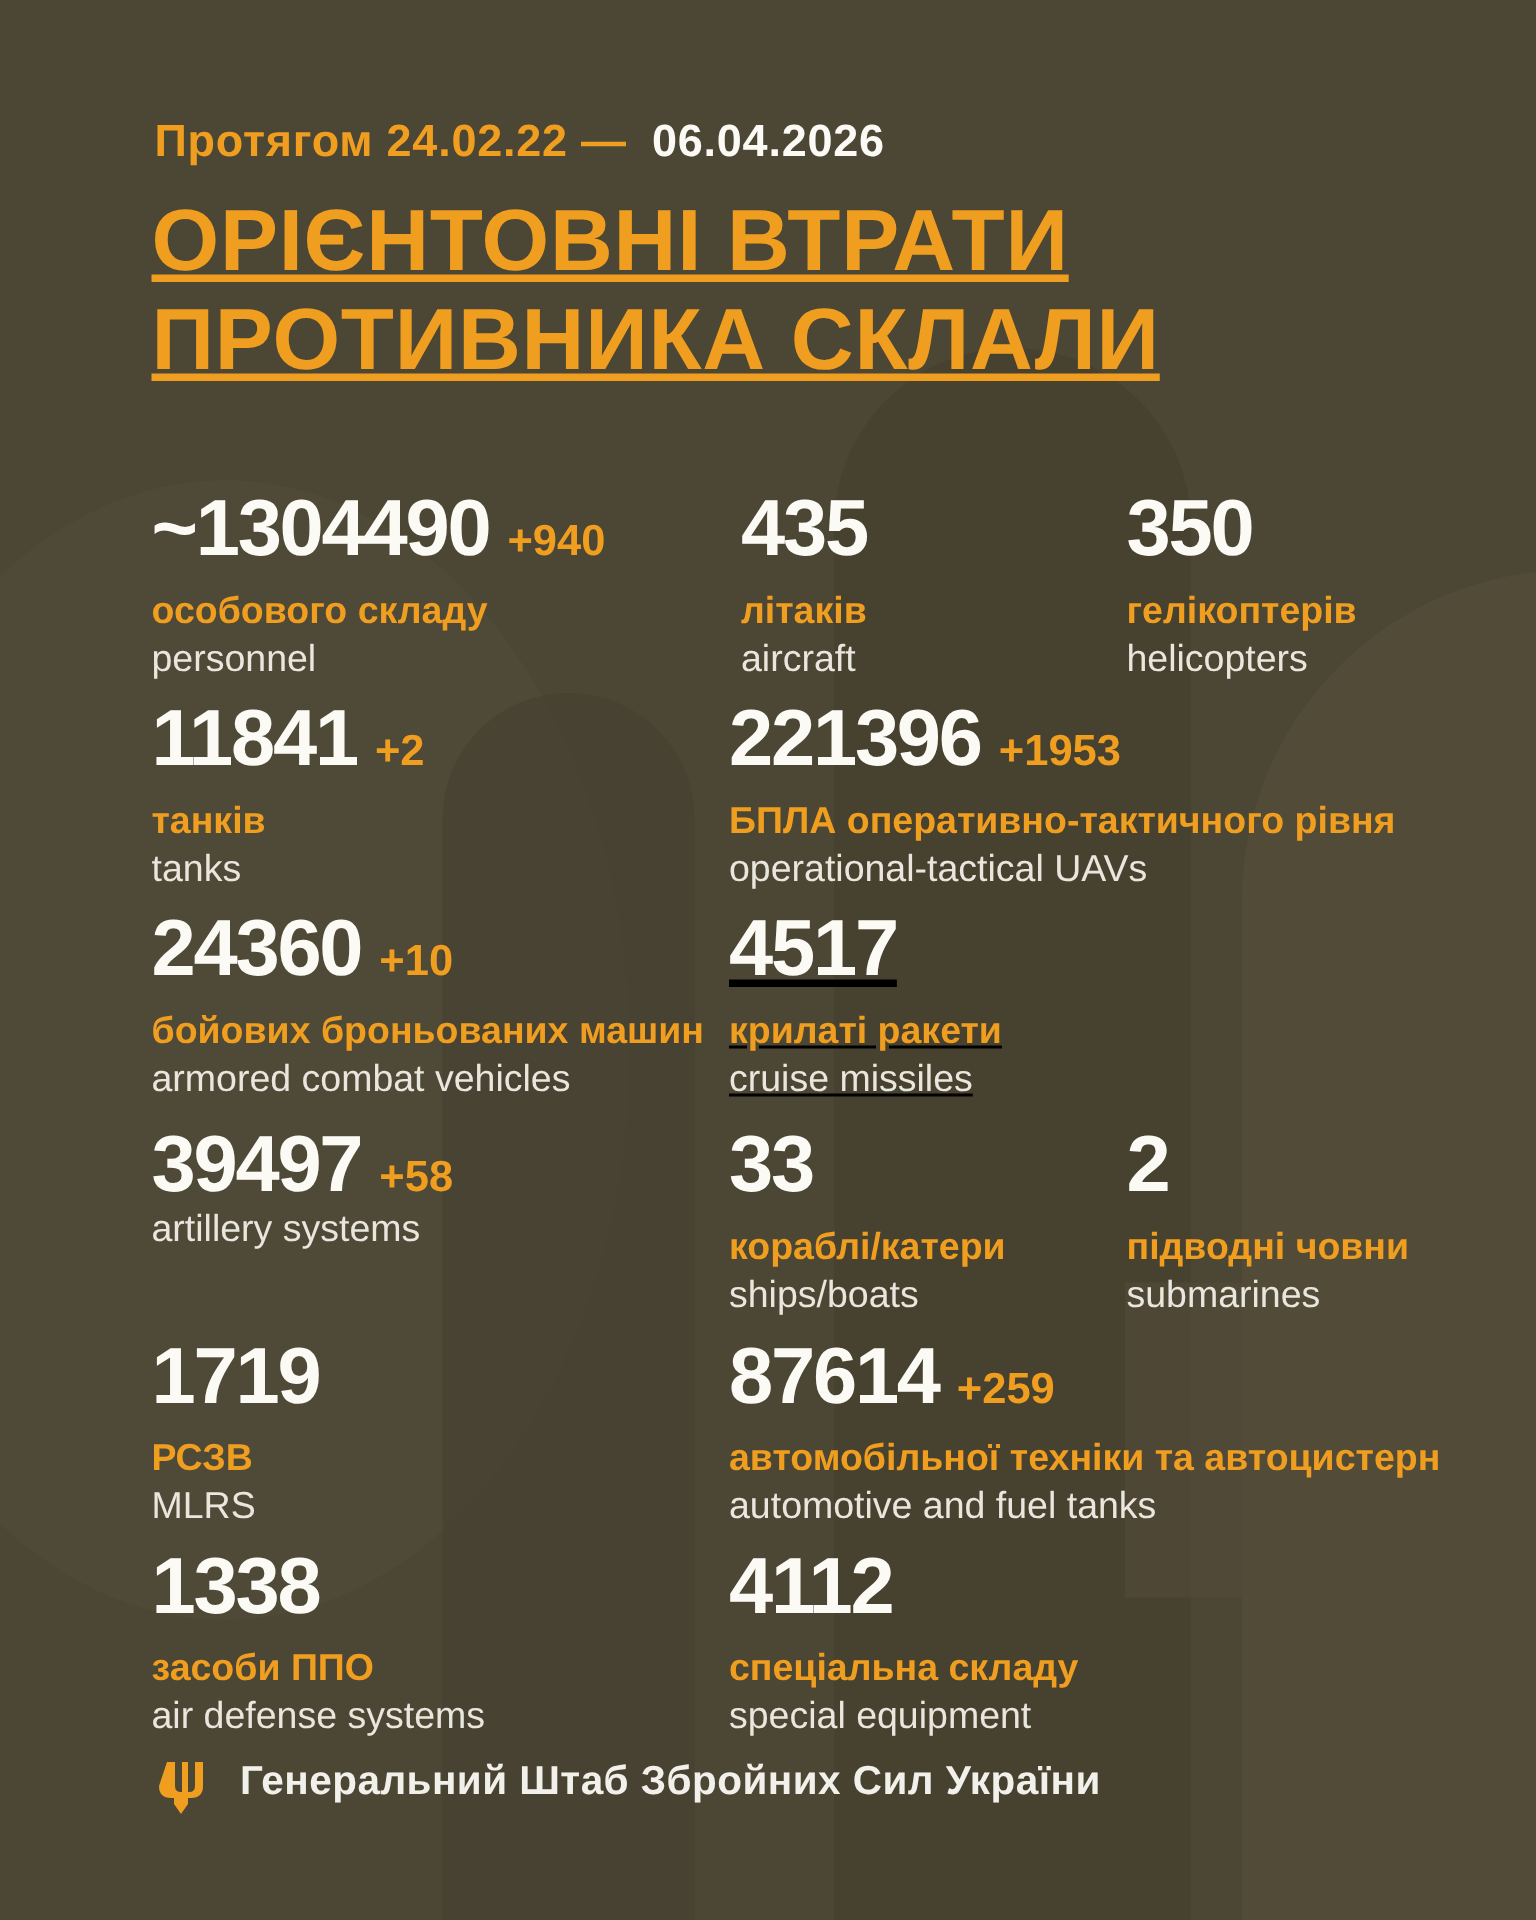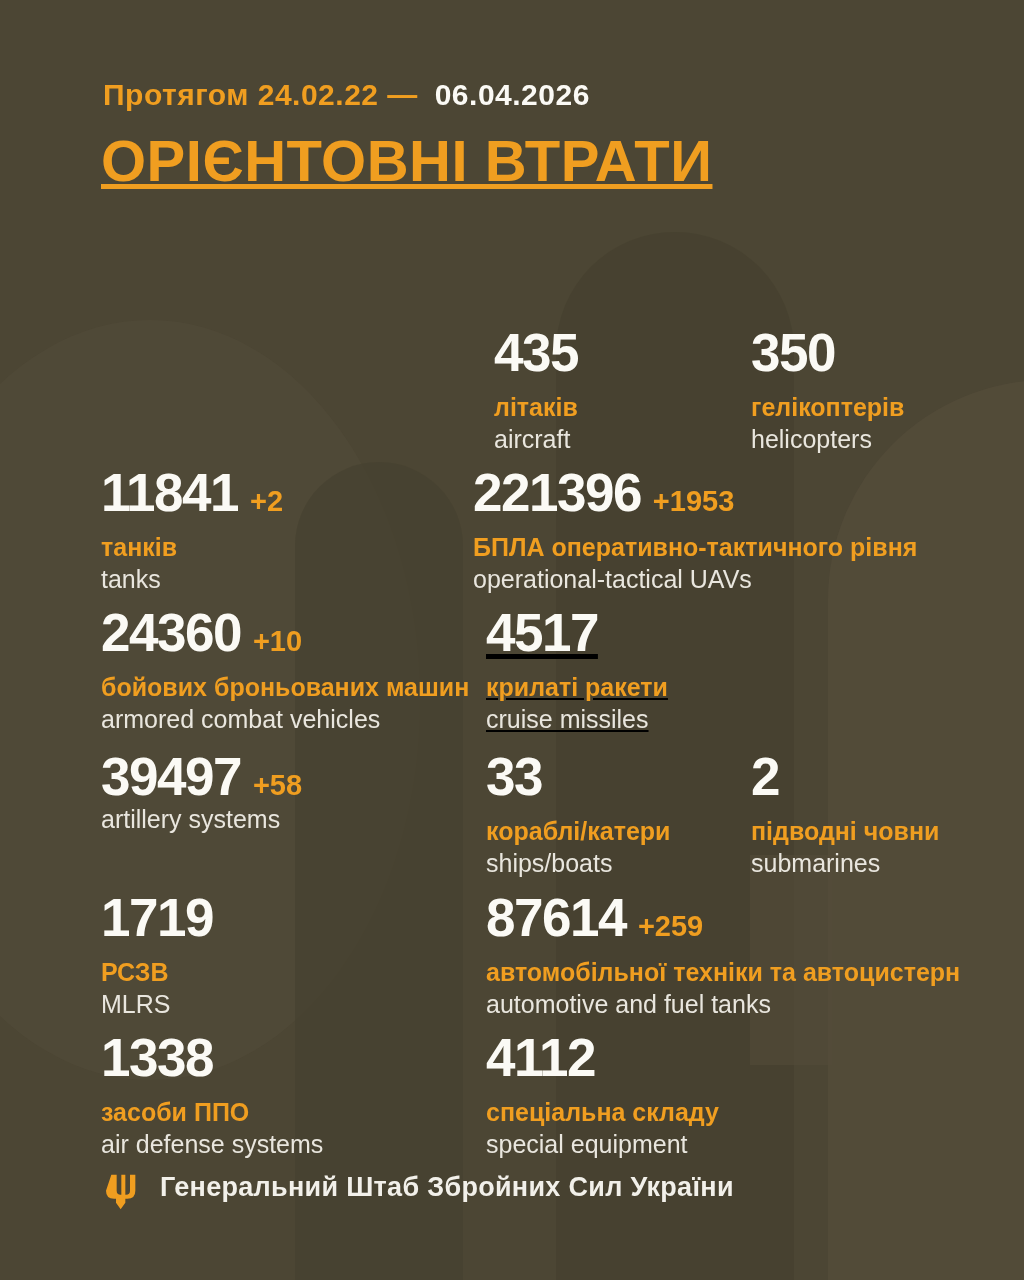--- a/index.html
+++ b/index.html
@@ -37,21 +37,21 @@
   .num{color:#fbfaf5;font-weight:800;font-size:53px;letter-spacing:-1.5px;white-space:nowrap;}
   .delta{color:#f09e20;font-weight:700;font-size:29px;margin-left:12px;letter-spacing:0;}
   .lbl-ua{color:#f09e20;font-weight:700;font-size:25px;line-height:1.28;margin-top:12px;white-space:nowrap;}
   .lbl-en{color:#e9e6de;font-weight:400;font-size:25px;line-height:1.28;white-space:nowrap;}
 
   
   .c-personnel {left:90px; top:326px;}
   .c-aircraft  {left:483px;top:326px;}
   .c-helis     {left:740px;top:326px;}
   .c-tanks     {left:90px; top:466px;}
-  .c-uavs      {left:462px;top:466px;}
+  .c-uavs      {left:475px;top:466px;}
   .c-acv       {left:90px; top:606px;}
   .c-cruise    {left:475px;top:606px;text-decoration:underline;}
   .c-arty      {left:90px; top:750px;}
   .c-ships     {left:475px;top:750px;}
   .c-subs      {left:740px;top:750px;}
   .c-mlrs      {left:90px; top:891px;}
   .c-auto      {left:475px;top:891px;}
   .c-airdef    {left:90px; top:1031px;}
   .c-special   {left:475px;top:1031px;}
 
@@ -71,22 +71,31 @@
 
 <div class="content">
 
   <div class="dateline">
     <span class="date-prefix">Протягом 24.02.22 —</span>
     <span class="date-main">06.04.2026</span>
   </div>
 
   <div class="title">
     <div>ОРІЄНТОВНІ ВТРАТИ</div>
-  </div>
-
+    <div>ПРОТИВНИКА СКЛАЛИ</div>
+  </div>
+
+  <div class="cell c-personnel">
+    <div class="num-row">
+        <span class="num">~1304490</span>
+        <span class="delta">+940</span>
+      </div>
+    <div class="lbl-ua">особового складу</div>
+    <div class="lbl-en">personnel</div>
+  </div>
 
   <div class="cell c-aircraft">
     <div class="num-row">
         <span class="num">435</span>
       </div>
     <div class="lbl-ua">літаків</div>
     <div class="lbl-en">aircraft</div>
   </div>
 
   <div class="cell c-helis">

